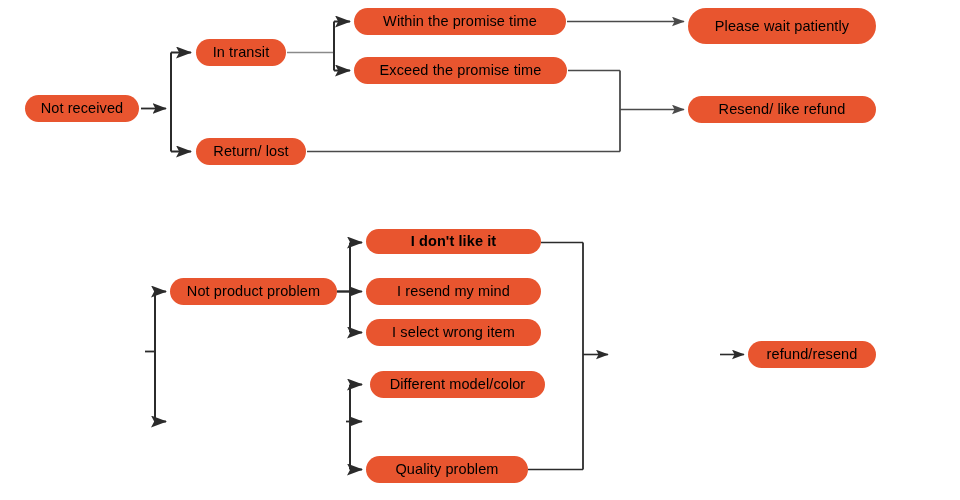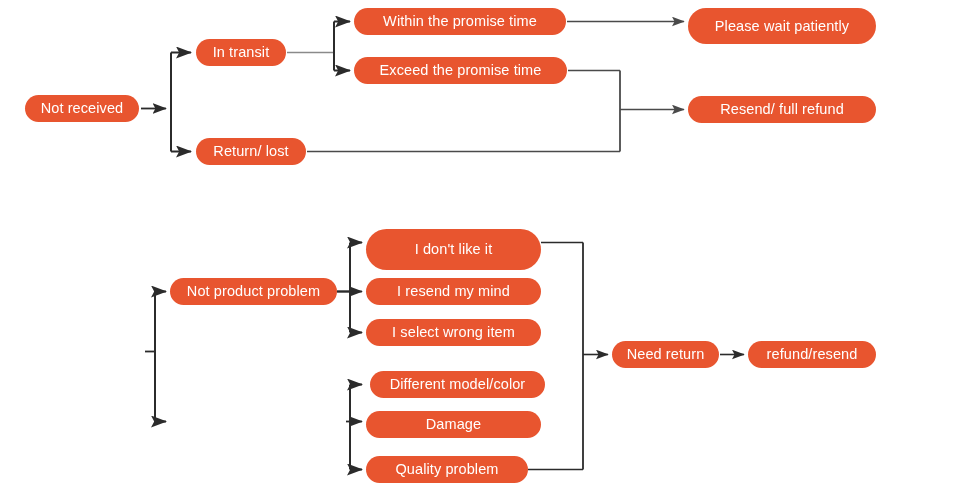--- a/index.html
+++ b/index.html
@@ -21,21 +21,21 @@
     position: absolute;
     left: 0;
     top: 0;
     width: 960px;
     height: 500px;
   }
   .node {
     position: absolute;
     box-sizing: border-box;
     background: #E8552F;
-    color: #ffffff;
+    color: #000000;
     border-radius: 999px;
     display: flex;
     align-items: center;
     justify-content: center;
     text-align: center;
     font-size: 14.5px;
     line-height: 1;
     letter-spacing: 0.1px;
     white-space: nowrap;
     user-select: none;
@@ -108,35 +108,33 @@
   <div class="node" style="left:196px; top:39px; width:90px; height:27px;">In transit</div>
 
   <div class="node" style="left:196px; top:138px; width:110px; height:27px;">Return/ lost</div>
 
   <div class="node" style="left:354px; top:8px; width:212px; height:27px;">Within the promise time</div>
 
   <div class="node" style="left:354px; top:57px; width:213px; height:27px;">Exceed the promise time</div>
 
   <div class="node" style="left:688px; top:8px; width:188px; height:36px;">Please wait patiently</div>
 
-  <div class="node" style="left:688px; top:96px; width:188px; height:27px;">Resend/ full refund</div>
+  <div class="node" style="left:688px; top:96px; width:188px; height:27px;">Resend/ like refund</div>
 
 
   <div class="node" style="left:170px; top:278px; width:167px; height:27px;">Not product problem</div>
 
 
-  <div class="node" style="left:366px; top:229px; width:175px; height:41px;">I don't like it</div>
+  <div class="node" style="left:366px; top:229px; width:175px; height:25px;font-weight:bold;">I don't like it</div>
 
   <div class="node" style="left:366px; top:278px; width:175px; height:27px;">I resend my mind</div>
 
   <div class="node" style="left:366px; top:319px; width:175px; height:27px;">I select wrong item</div>
 
   <div class="node" style="left:370px; top:371px; width:175px; height:27px;">Different model/color</div>
 
-  <div class="node" style="left:366px; top:411px; width:175px; height:27px;">Damage</div>
 
   <div class="node" style="left:366px; top:456px; width:162px; height:27px;">Quality problem</div>
 
-  <div class="node" style="left:612px; top:341px; width:107px; height:27px;">Need return</div>
 
   <div class="node" style="left:748px; top:341px; width:128px; height:27px;">refund/resend</div>
 
 </div>
 
 </body></html>

